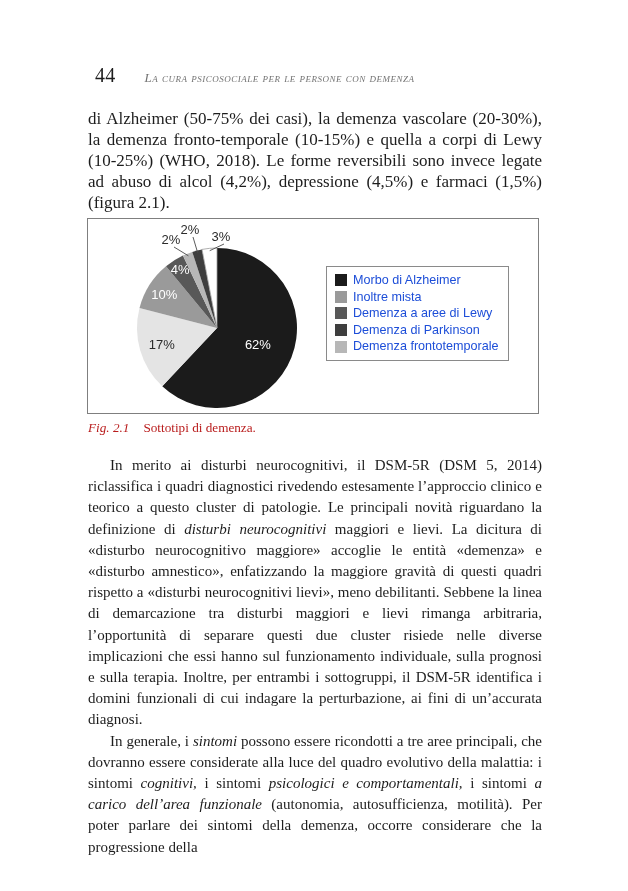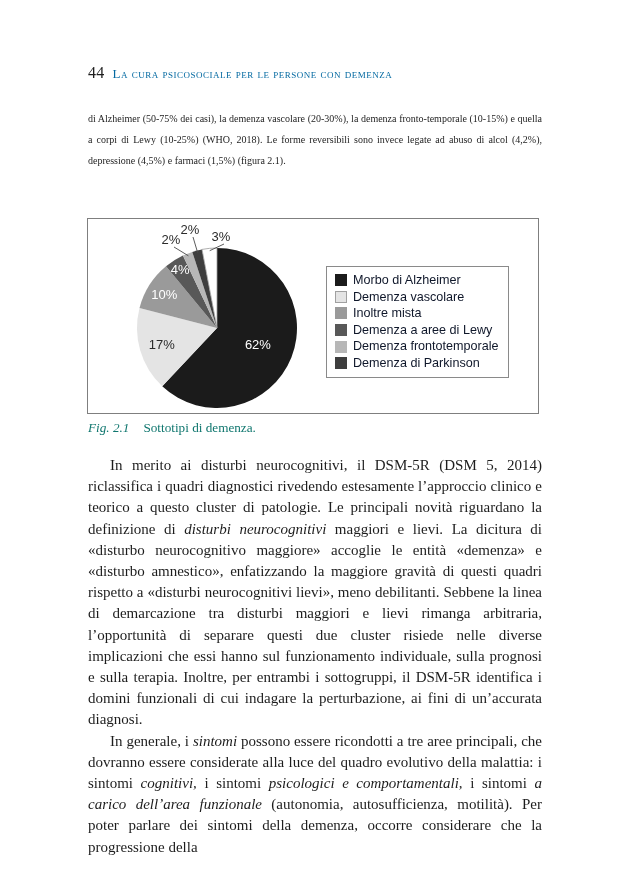--- a/index.html
+++ b/index.html
@@ -5,53 +5,53 @@
   html,body{margin:0;padding:0;}
   body{
     width:628px;height:891px;background:#ffffff;position:relative;
     font-family:"Liberation Serif", serif;color:#1d1d1d;
     -webkit-font-smoothing:antialiased;
   }
   .page{position:absolute;inset:0;background:#fff;}
 
   
   .page-header{position:absolute;left:88px;top:64px;width:454px;display:flex;align-items:baseline;}
-  .page-number{font-size:16px;letter-spacing:.3px;}
+  .page-number{font-size:20px;letter-spacing:.3px;margin-left:7px;}
   .running-title{
-    margin-left:8px;font-size:13px;font-variant:small-caps;
-    letter-spacing:.5px;color:#0369a1;
+    margin-left:29px;font-size:13px;font-style:italic;font-variant:small-caps;
+    letter-spacing:.5px;color:#737373;
   }
 
   
   .intro{
     position:absolute;left:88px;top:108px;width:454px;
-    font-size:10px;line-height:21px;text-align:justify;
+    font-size:17px;line-height:21px;text-align:justify;
   }
   .intro p{margin:0;}
 
   
   .figure-box{
     position:absolute;left:87px;top:218px;width:452px;height:196px;
     border:1px solid #7f7f7f;background:#fff;box-sizing:border-box;
   }
   .pie-svg{position:absolute;left:0;top:0;}
   .legend{
     position:absolute;left:238px;top:47px;background:#fff;
     border:1px solid #8a8a8a;padding:6px 9px 6px 8px;
     display:flex;flex-direction:column;gap:2px;
   }
   .legend-row{display:flex;align-items:center;gap:6px;height:14.6px;}
   .legend-swatch{width:12px;height:12px;flex:none;box-sizing:border-box;}
   .legend-label{
-    font-family:"Liberation Sans", sans-serif;font-size:12.6px;color:#0f172a;
+    font-family:"Liberation Sans", sans-serif;font-size:12.6px;color:#1d4ed8;
     white-space:nowrap;line-height:1;
   }
 
   
-  .caption{position:absolute;left:88px;top:420px;font-size:13.2px;color:#0f766e;}
+  .caption{position:absolute;left:88px;top:420px;font-size:13.2px;color:#b91c1c;}
   .caption .fig-label{font-style:italic;margin-right:14px;}
 
   
   .body-text{
     position:absolute;left:88px;top:455px;width:454px;
     font-size:15px;line-height:21.2px;text-align:justify;
   }
   .body-text p{margin:0;text-indent:22px;}
   em{font-style:italic;}
 </style>
@@ -88,38 +88,34 @@
         <path d="M 129 109 L 114.01 30.42 A 80 80 0 0 1 129.00 29.00 Z" fill="#ffffff" stroke="#9a9a9a" stroke-width="0.8"></path>
         <line x1="121.7" y1="31.7" x2="136.0" y2="25.0" stroke="#4a4a4a" stroke-width="0.9"></line>
         <text font-family="&quot;Liberation Sans&quot;, sans-serif" font-size="13" text-anchor="middle" x="133.0" y="22.0" fill="#2b2b2b">3%</text>
       </svg>
     <div class="legend">
         <div class="legend-row">
           <span class="legend-swatch" style="background: rgb(27, 27, 27);"></span>
           <span class="legend-label">Morbo di Alzheimer</span>
         </div>
         <div class="legend-row">
-          <span class="legend-swatch" style="background: rgb(228, 228, 228); border: 1px solid rgb(160, 160, 160);"></span>
-          <span class="legend-label">Demenza vascolare</span>
-        </div>
-        <div class="legend-row">
           <span class="legend-swatch" style="background: rgb(154, 154, 154);"></span>
           <span class="legend-label">Inoltre mista</span>
         </div>
         <div class="legend-row">
           <span class="legend-swatch" style="background: rgb(88, 88, 88);"></span>
           <span class="legend-label">Demenza a aree di Lewy</span>
         </div>
         <div class="legend-row">
+          <span class="legend-swatch" style="background: rgb(62, 62, 62);"></span>
+          <span class="legend-label">Demenza di Parkinson</span>
+        </div>
+        <div class="legend-row">
           <span class="legend-swatch" style="background: rgb(183, 183, 183);"></span>
           <span class="legend-label">Demenza frontotemporale</span>
-        </div>
-        <div class="legend-row">
-          <span class="legend-swatch" style="background: rgb(62, 62, 62);"></span>
-          <span class="legend-label">Demenza di Parkinson</span>
         </div>
       </div>
   </div>
 
   <div class="caption">
     <span class="fig-label">Fig. 2.1</span><span>Sottotipi di demenza.</span>
   </div>
 
   <div class="body-text">
       <p><span>In merito ai disturbi neurocognitivi, il DSM-5R (DSM 5, 2014) riclassifica i quadri diagnostici rivedendo estesamente l’approccio clinico e teorico a questo cluster di patologie. Le principali novità riguardano la definizione di </span><em>disturbi neurocognitivi</em><span> maggiori e lievi. La dicitura di «disturbo neurocognitivo maggiore» accoglie le entità «demenza» e «disturbo amnestico», enfatizzando la maggiore gravità di questi quadri rispetto a «disturbi neurocognitivi lievi», meno debilitanti. Sebbene la linea di demarcazione tra disturbi maggiori e lievi rimanga arbitraria, l’opportunità di separare questi due cluster risiede nelle diverse implicazioni che essi hanno sul funzionamento individuale, sulla prognosi e sulla terapia. Inoltre, per entrambi i sottogruppi, il DSM-5R identifica i domini funzionali di cui indagare la perturbazione, ai fini di un’accurata diagnosi.</span></p>

